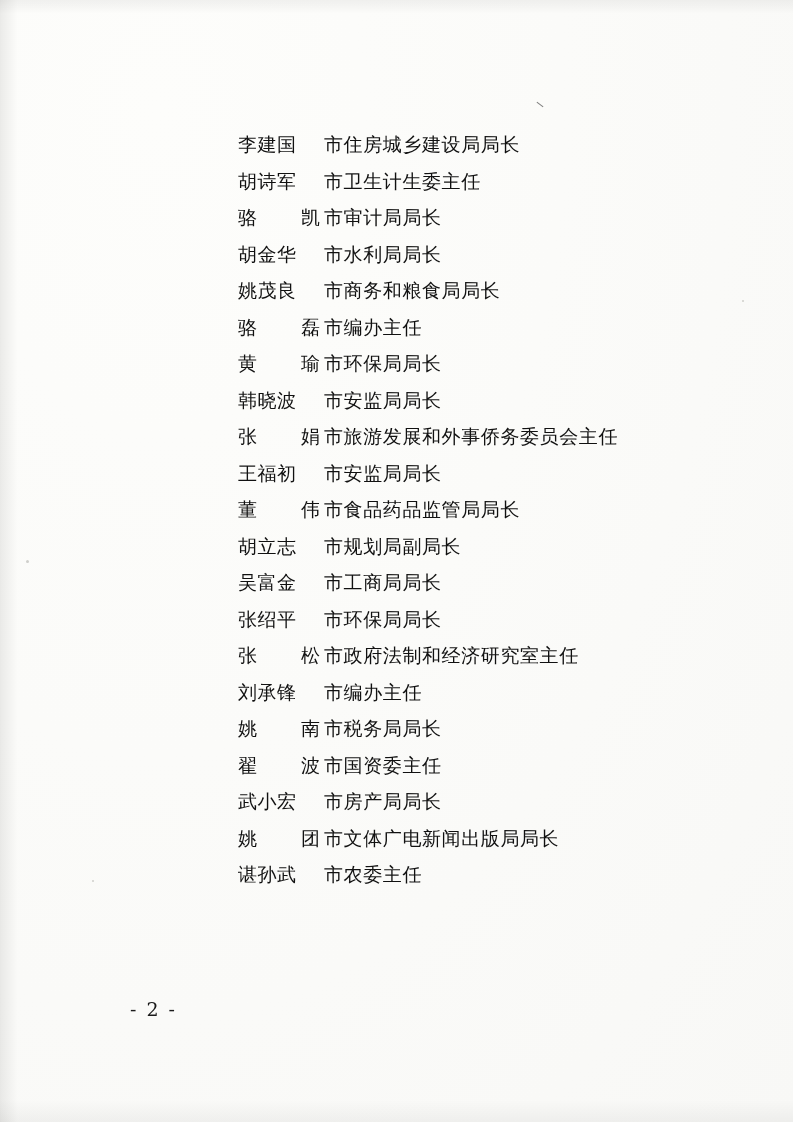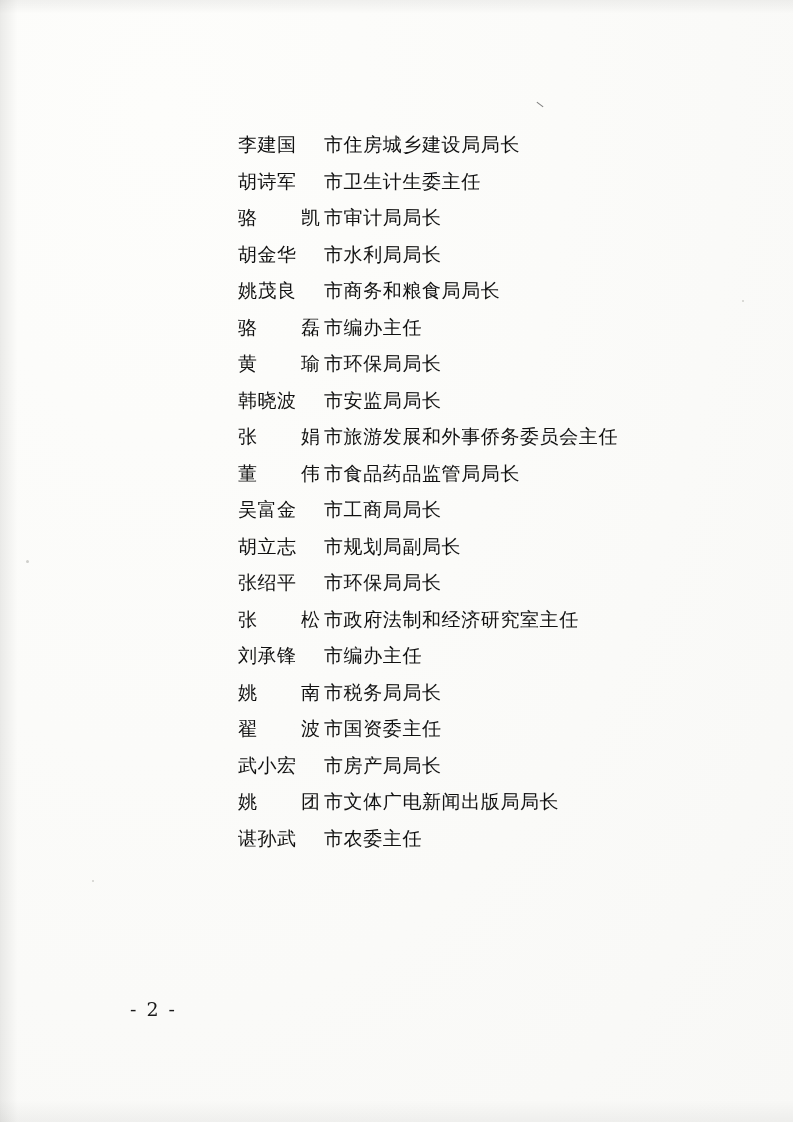--- a/index.html
+++ b/index.html
@@ -183,33 +183,37 @@
           <span class="title">市安监局局长</span>
         </div>
         <div class="entry">
           <span class="name spaced">
             <span>张</span>
             <span>娟</span>
           </span>
           <span class="title">市旅游发展和外事侨务委员会主任</span>
         </div>
         <div class="entry">
+          <span class="name">王福初</span>
+          <span class="title">市安监局局长</span>
+        </div>
+        <div class="entry">
           <span class="name spaced">
             <span>董</span>
             <span>伟</span>
           </span>
           <span class="title">市食品药品监管局局长</span>
         </div>
         <div class="entry">
+          <span class="name">胡立志</span>
+          <span class="title">市规划局副局长</span>
+        </div>
+        <div class="entry">
           <span class="name">吴富金</span>
           <span class="title">市工商局局长</span>
-        </div>
-        <div class="entry">
-          <span class="name">胡立志</span>
-          <span class="title">市规划局副局长</span>
         </div>
         <div class="entry">
           <span class="name">张绍平</span>
           <span class="title">市环保局局长</span>
         </div>
         <div class="entry">
           <span class="name spaced">
             <span>张</span>
             <span>松</span>
           </span>

